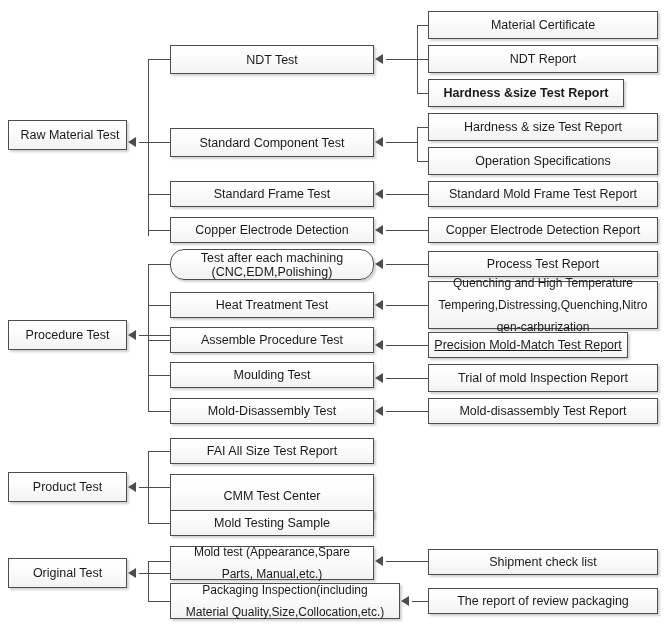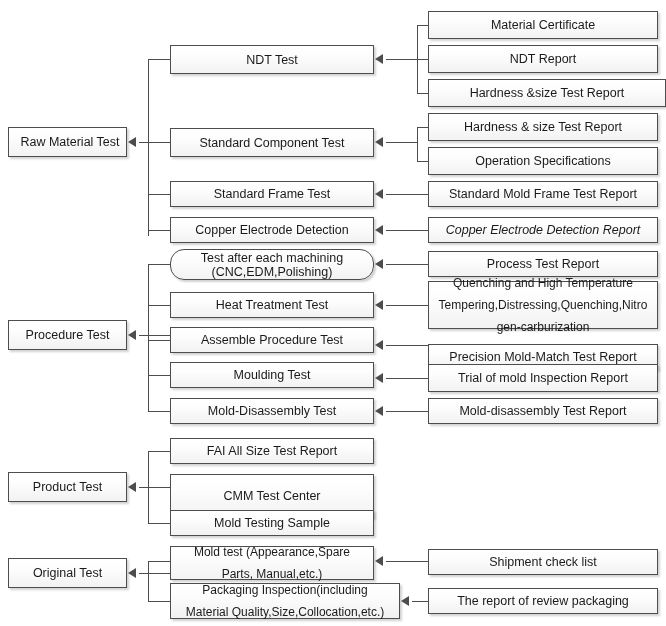--- a/index.html
+++ b/index.html
@@ -51,21 +51,21 @@
     border-top: 5px solid transparent;
     border-bottom: 5px solid transparent;
     border-right: 8px solid #4d4d4d;
   }
 </style>
 </head>
 <body>
 
 <div id="diagram">
 
-  <div class="node lvl1" style="left:8px; top:127px; width:119px; height:30px;padding-left:8px;">Raw  Material Test</div>
+  <div class="node lvl1" style="left:8px; top:120px; width:119px; height:30px;padding-left:8px;">Raw  Material Test</div>
 
   <div class="node lvl1" style="left:8px; top:320px; width:119px; height:30px;">Procedure Test</div>
 
   <div class="node lvl1" style="left:8px; top:472px; width:119px; height:30px;">Product Test</div>
 
   <div class="node lvl1" style="left:8px; top:558px; width:119px; height:30px;">Original Test</div>
 
   <div class="conn h" style="left:139px; top:142px; width:31px;"></div>
   <div class="arrow" style="left:128px; top:137px;"></div>
   <div class="conn v" style="left:148px; top:59px; height:177px;"></div>
@@ -81,38 +81,38 @@
 
   <div class="conn h" style="left:386px; top:59px; width:32px;"></div>
   <div class="arrow" style="left:375px; top:54px;"></div>
   <div class="conn v" style="left:417px; top:25px; height:68px;"></div>
   <div class="conn h" style="left:417px; top:25px; width:11px;"></div>
   <div class="conn h" style="left:417px; top:59px; width:11px;"></div>
   <div class="conn h" style="left:417px; top:93px; width:11px;"></div>
 
   <div class="node" style="left:428px; top:11px; width:230px; height:28px;">Material Certificate</div>
   <div class="node" style="left:428px; top:45px; width:230px; height:28px;">NDT Report</div>
-  <div class="node" style="left:428px; top:79px; width:238px; height:28px;">Hardness &amp;size Test Report</div>
+  <div class="node" style="left:428px; top:79px; width:196px; height:28px;font-weight:bold;">Hardness &amp;size Test Report</div>
 
   <div class="conn h" style="left:386px; top:142px; width:32px;"></div>
   <div class="arrow" style="left:375px; top:137px;"></div>
   <div class="conn v" style="left:417px; top:127px; height:34px;"></div>
   <div class="conn h" style="left:417px; top:127px; width:11px;"></div>
   <div class="conn h" style="left:417px; top:161px; width:11px;"></div>
 
   <div class="node" style="left:428px; top:113px; width:230px; height:28px;">Hardness &amp; size Test Report</div>
   <div class="node" style="left:428px; top:147px; width:230px; height:28px;">Operation Specifications</div>
 
   <div class="conn h" style="left:386px; top:194px; width:42px;"></div>
   <div class="arrow" style="left:375px; top:189px;"></div>
   <div class="node" style="left:428px; top:181px; width:230px; height:26px;">Standard Mold Frame Test Report</div>
 
   <div class="conn h" style="left:386px; top:230px; width:42px;"></div>
   <div class="arrow" style="left:375px; top:225px;"></div>
-  <div class="node" style="left:428px; top:217px; width:230px; height:26px;font-style:italic;">Copper Electrode Detection Report</div>
+  <div class="node" style="left:428px; top:217px; width:230px; height:26px;">Copper Electrode Detection Report</div>
 
   <div class="conn h" style="left:139px; top:335px; width:31px;"></div>
   <div class="arrow" style="left:128px; top:330px;"></div>
   <div class="conn v" style="left:148px; top:264px; height:147px;"></div>
   <div class="conn h" style="left:148px; top:264px; width:22px;"></div>
   <div class="conn h" style="left:148px; top:305px; width:22px;"></div>
   <div class="conn h" style="left:148px; top:340px; width:22px;"></div>
   <div class="conn h" style="left:148px; top:375px; width:22px;"></div>
   <div class="conn h" style="left:148px; top:411px; width:22px;"></div>
 
@@ -128,21 +128,21 @@
   <div class="node" style="left:428px; top:251px; width:230px; height:26px;">Process Test Report</div>
 
   <div class="conn h" style="left:386px; top:305px; width:42px;"></div>
   <div class="arrow" style="left:375px; top:300px;"></div>
   <div class="node small" style="left:428px; top:281px; width:230px; height:48px;">Quenching and High Temperature
 Tempering,Distressing,Quenching,Nitro
 gen-carburization</div>
 
   <div class="conn h" style="left:386px; top:345px; width:42px;"></div>
   <div class="arrow" style="left:375px; top:340px;"></div>
-  <div class="node" style="left:428px; top:344px; width:230px; height:26px;">Precision Mold-Match Test Report</div>
+  <div class="node" style="left:428px; top:332px; width:200px; height:26px;text-decoration:underline;">Precision Mold-Match Test Report</div>
 
   <div class="conn h" style="left:386px; top:378px; width:42px;"></div>
   <div class="arrow" style="left:375px; top:373px;"></div>
   <div class="node" style="left:428px; top:364px; width:230px; height:28px;">Trial of mold Inspection Report</div>
 
   <div class="conn h" style="left:386px; top:411px; width:42px;"></div>
   <div class="arrow" style="left:375px; top:406px;"></div>
   <div class="node" style="left:428px; top:398px; width:230px; height:26px;">Mold-disassembly Test Report</div>
 
   <div class="conn h" style="left:139px; top:487px; width:31px;"></div>

